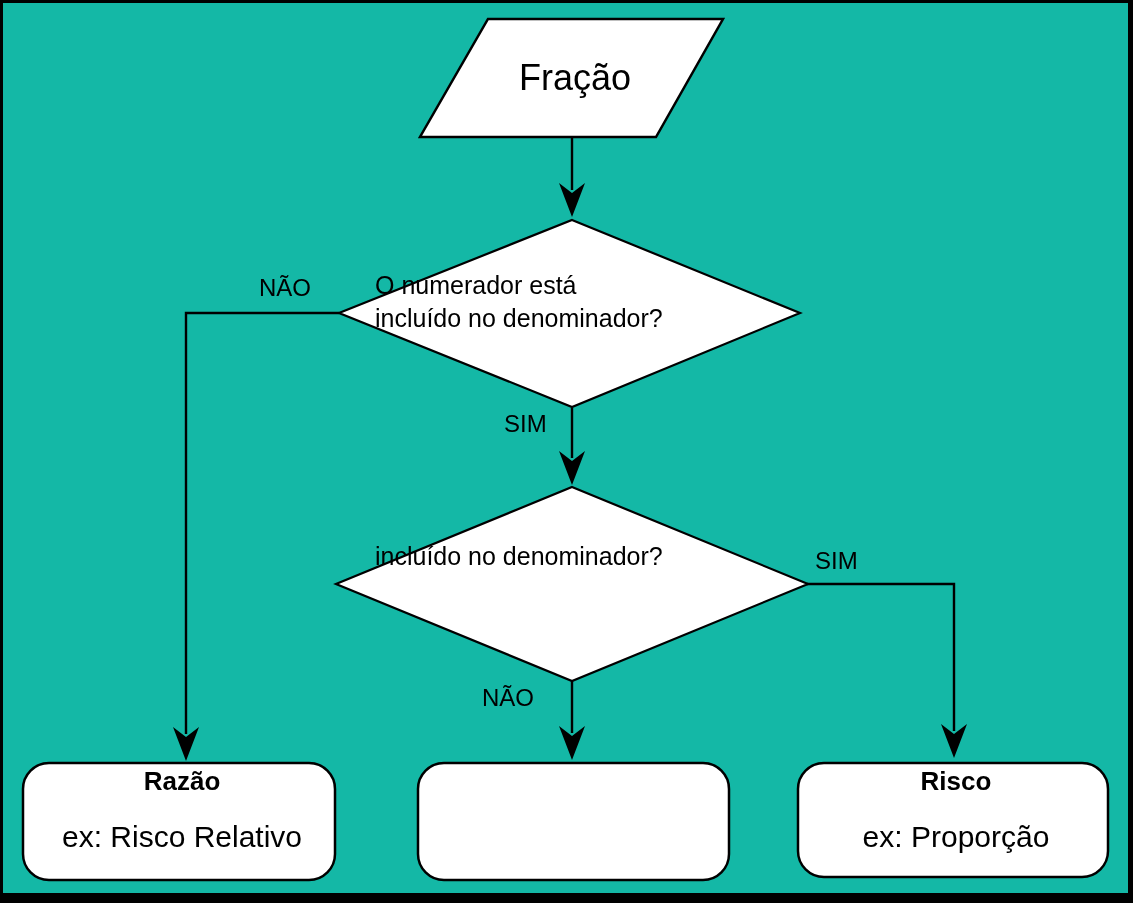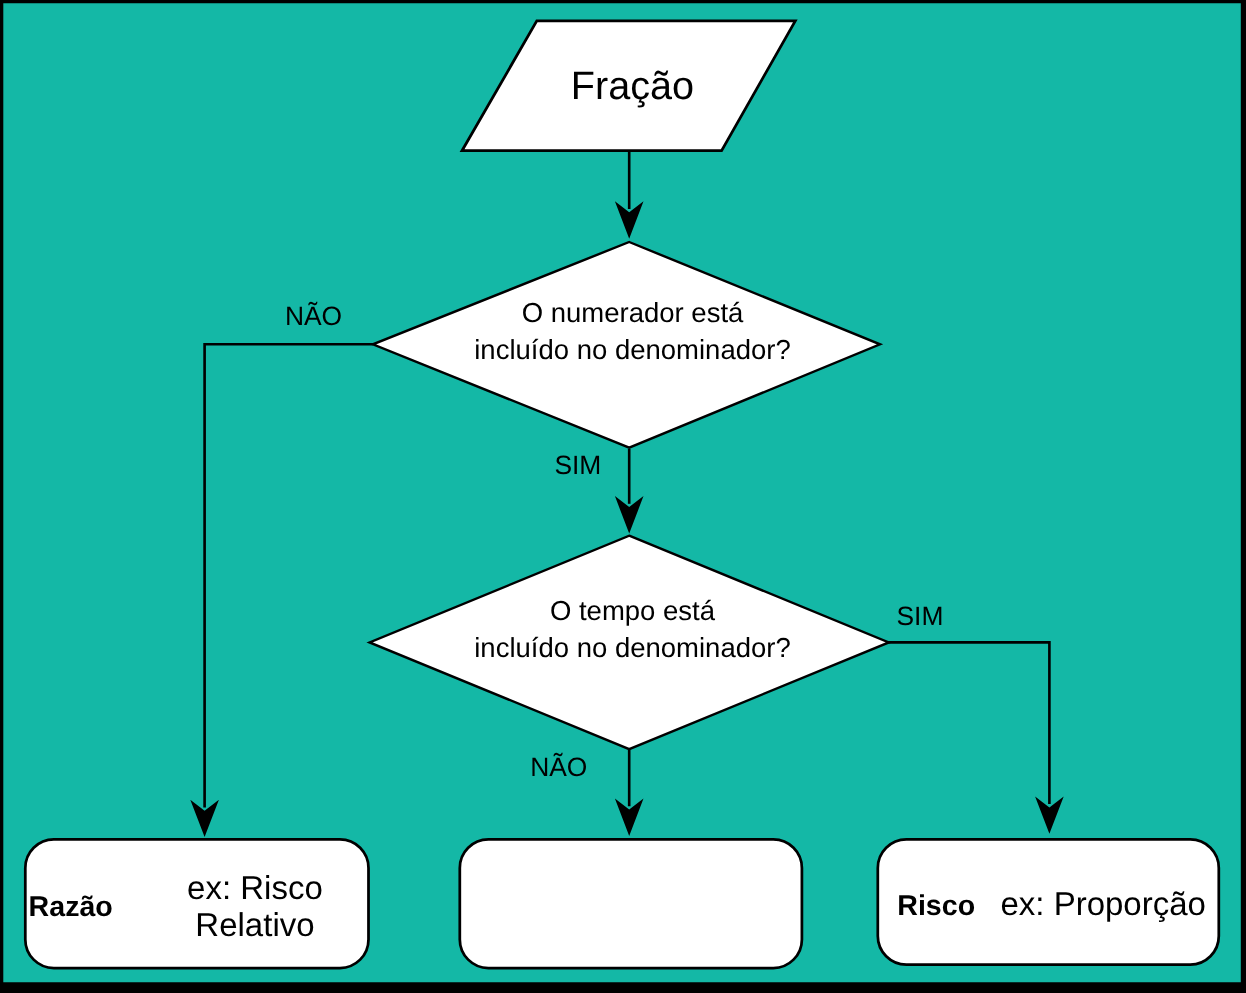--- a/index.html
+++ b/index.html
@@ -39,35 +39,35 @@
     left: 437px;
     top: 54px;
     width: 270px;
     font-size: 36px;
   }
   .decision-text {
     left: 372px;
     width: 400px;
     font-size: 25px;
     line-height: 33px;
-    text-align: center;
+    text-align: left;
     white-space: nowrap;
   }
   .decision-1 { top: 266px; }
   .decision-2 { top: 537px; }
   .branch-label {
     font-size: 24px;
     line-height: 33px;
   }
   .result-text {
     position: absolute;
     display: flex;
-    flex-direction: row;
+    flex-direction: column;
     align-items: center;
-    justify-content: center;
+    justify-content: flex-start;
     gap: 23px;
     text-align: center;
   }
   .result-title {
     font-size: 26px;
     font-weight: bold;
   }
   .result-example {
     font-size: 30px;
   }
@@ -105,21 +105,20 @@
   <div class="txt node-label start-label">Fração</div>
 
   <div class="txt decision-text decision-1">
     <div>O numerador está</div>
     <div>incluído no denominador?</div>
   </div>
   <div class="txt branch-label" style="left:256px; top:268px;">NÃO</div>
   <div class="txt branch-label" style="left:501px; top:404px;">SIM</div>
 
   <div class="txt decision-text decision-2">
-    <div>O tempo está</div>
     <div>incluído no denominador?</div>
   </div>
   <div class="txt branch-label" style="left:812px; top:541px;">SIM</div>
   <div class="txt branch-label" style="left:479px; top:678px;">NÃO</div>
 
   <div class="result-text result-1">
     <div class="result-title">Razão</div>
     <div class="result-example">ex: Risco Relativo</div>
   </div>
   <div class="result-text result-3">

